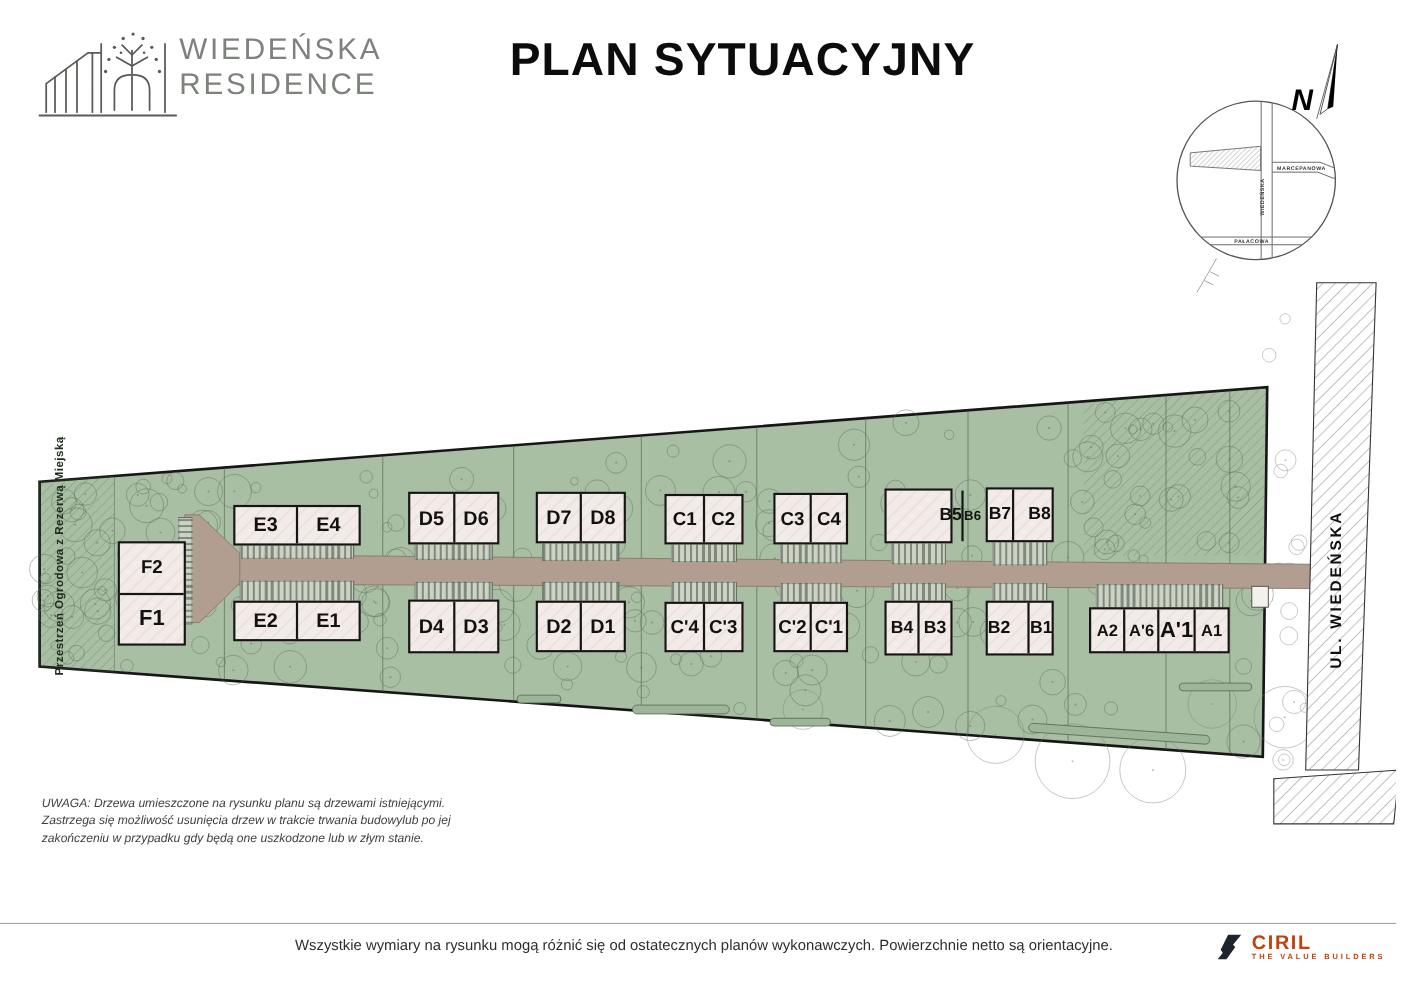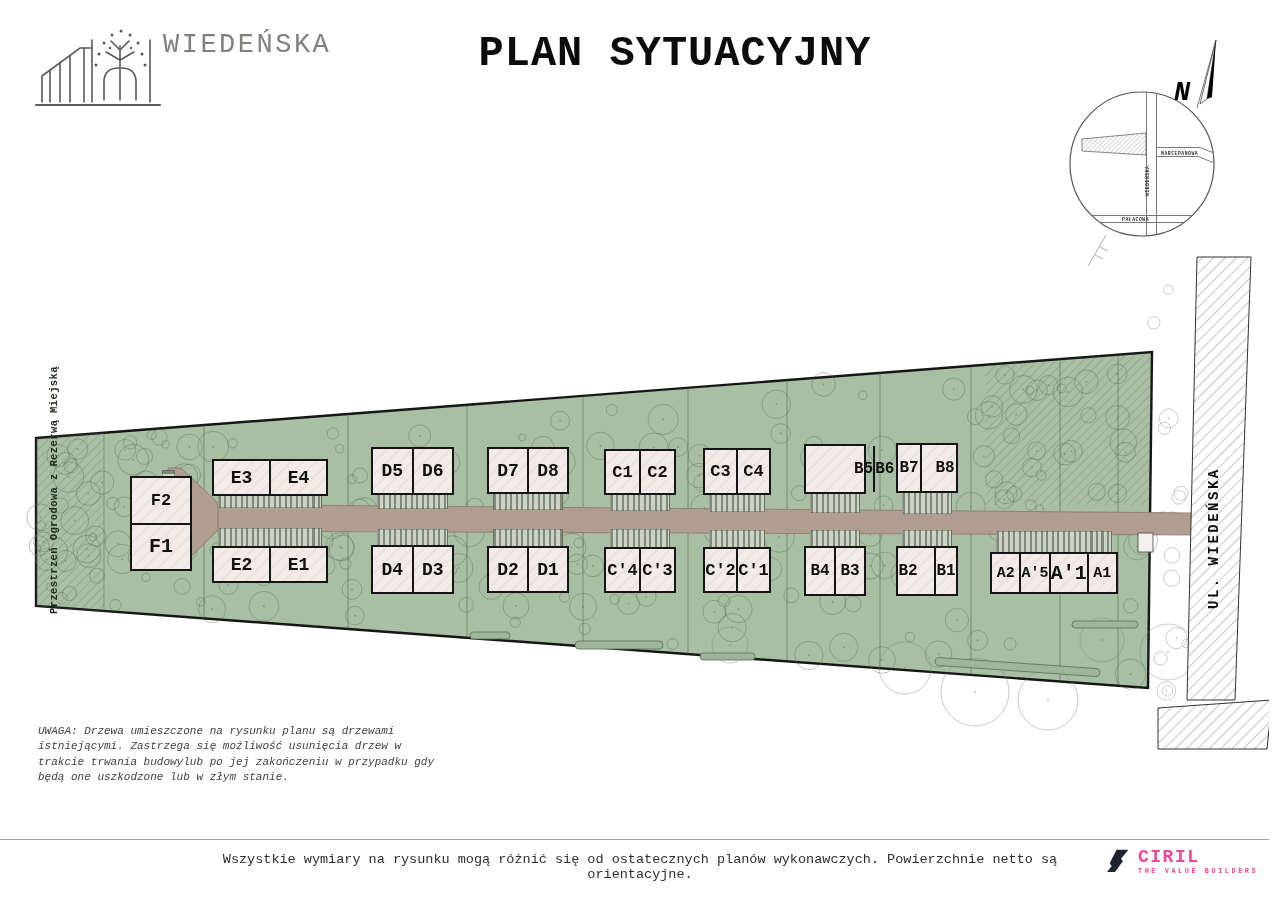--- a/index.html
+++ b/index.html
@@ -1,17 +1,17 @@
 <!DOCTYPE html>
 <html><head>
 <meta charset="utf-8">
 <style>
   html,body{margin:0;padding:0;background:#ffffff;}
   .page{position:relative;width:1269px;height:904px;background:#ffffff;overflow:hidden;
-        font-family:Liberation Mono, monospace;}
+        font-family:Liberation Sans, sans-serif;}
 
   
   .brand-text{position:absolute;left:163px;top:30px;color:#7d827c;font-size:27px;
               letter-spacing:2.5px;line-height:31px;font-weight:400;}
   .page-title{position:absolute;left:375px;top:30px;width:600px;text-align:center;
               font-size:42px;font-weight:800;letter-spacing:1px;color:#0c0c0c;}
 
   
   .rot-label{position:absolute;pointer-events:none;z-index:4;}
   .rot-label span{display:inline-block;white-space:nowrap;transform:rotate(-90deg);
@@ -36,21 +36,21 @@
   .note{position:absolute;left:38px;top:724px;width:400px;font-size:11px;font-style:italic;
         color:#3f3f3f;line-height:1.4;z-index:4;}
   .footer-line{position:absolute;left:0;top:839px;width:1280px;height:1px;background:#a3a3a3;}
   .kalata{position:absolute;left:48px;top:846px;z-index:4;}
   .kalata .k-name{font-size:23px;font-weight:800;letter-spacing:7px;color:#101010;}
   .kalata .k-sub{font-size:9px;letter-spacing:9.5px;color:#3c3c3c;margin-top:1px;}
   .kalata .k-tag{font-size:7.5px;letter-spacing:2px;color:#c4c4c4;margin-top:2px;}
   .disclaimer{position:absolute;left:200px;top:852px;width:880px;text-align:center;
               font-size:13.5px;color:#2e2e2e;z-index:4;}
   .ciril{position:absolute;left:1105px;top:848px;display:flex;align-items:flex-start;z-index:4;}
-  .ciril .c-text{margin-left:7px;color:#ec4899;}
+  .ciril .c-text{margin-left:7px;color:#c2410c;}
   .ciril .c-name{font-size:18px;font-weight:800;letter-spacing:1.5px;line-height:18px;}
   .ciril .c-tag{font-size:6.8px;font-weight:700;letter-spacing:2.6px;margin-top:1px;}
   svg{position:absolute;}
 </style>
 </head>
 <body>
 
 <div class="page">
 
   <svg style="left:30px;top:10px;width:135px;height:100px" viewBox="30 0 135 100">
@@ -73,20 +73,21 @@
         <circle cx="99" cy="44" r="1.5"></circle>
       <circle cx="142" cy="44" r="1.5"></circle>
         <circle cx="96" cy="55" r="1.5"></circle>
       <circle cx="145" cy="55" r="1.5"></circle>
         <circle cx="110" cy="38" r="1.2"></circle>
       <circle cx="131" cy="38" r="1.2"></circle>
     </g>
   </svg>
   <div class="brand-text">
     <div>WIEDEŃSKA</div>
+    <div>RESIDENCE</div>
   </div>
 
   <div class="page-title">PLAN SYTUACYJNY</div>
 
   <svg style="left:1040px;top:20px;width:250px;height:260px" viewBox="1040 20 250 260">
     <defs>
       <pattern id="hatchSmall" width="3.2" height="3.2" patternUnits="userSpaceOnUse" patternTransform="rotate(45)">
         <rect width="3.2" height="3.2" fill="#ffffff"></rect>
         <line x1="0" y1="0" x2="0" y2="3.2" stroke="#8d8d8d" stroke-width="0.7"></line>
       </pattern>
@@ -578,21 +579,21 @@
   </svg>
 
   <div class="rot-label garden-label" style="left:48px;top:610px">
     <span>Przestrzeń Ogrodowa z Rezerwą Miejską</span>
   </div>
   <div class="rot-label street-label" style="left:1206px;top:608px">
     <span>UL. WIEDEŃSKA</span>
   </div>
 
   <div id="blocks-layer">
-      <div class="block vert" style="left: 107px; top: 476px; width: 62px; height: 95px; margin-left: 23px;">
+      <div class="block vert" style="left: 107px; top: 492px; width: 62px; height: 95px;">
         <div class="unit" style="font-size: 17px;">F2</div>
         <div class="unit" style="font-size: 20px;">F1</div>
       </div>
       <div class="drive horiz" style="left: 162px; top: 470px; width: 13px; height: 98px;"></div>
       <div class="block" style="left: 212px; top: 459px; width: 116px; height: 37px;">
         <div class="unit" style="font-size: 18px;">E3</div>
         <div class="unit" style="font-size: 18px;">E4</div>
       </div>
       <div class="drive" style="left: 218px; top: 494px; width: 104px; height: 13.8925px;"></div>
       <div class="block" style="left: 212px; top: 546px; width: 116px; height: 37px;">
@@ -635,41 +636,41 @@
         <div class="unit" style="font-size: 17px;">C4</div>
       </div>
       <div class="drive" style="left: 709px; top: 493px; width: 56px; height: 18.9787px;"></div>
       <div class="block" style="left: 703px; top: 547px; width: 68px; height: 46px;">
         <div class="unit" style="font-size: 17px;">C'2</div>
         <div class="unit" style="font-size: 17px;">C'1</div>
       </div>
       <div class="drive" style="left: 709px; top: 529.707px; width: 56px; height: 19.293px;"></div>
       <div class="block" style="left: 804px; top: 444px; width: 62px; height: 50px; padding-left: 48px;">
         <div class="unit" style="font-size: 16px;">B5</div>
-        <div class="unit" style="font-size: 16px;">B6</div>
+        <div class="unit" style="font-size: 12px;">B6</div>
       </div>
       <div class="drive" style="left: 810px; top: 492px; width: 50px; height: 20.8363px;"></div>
       <div class="block" style="left: 804px; top: 546px; width: 62px; height: 50px;">
         <div class="unit" style="font-size: 16px;">B4</div>
         <div class="unit" style="font-size: 16px;">B3</div>
       </div>
       <div class="drive" style="left: 810px; top: 530.001px; width: 50px; height: 17.999px;"></div>
       <div class="block" style="left: 896px; top: 443px; width: 62px; height: 50px;">
         <div class="unit" style="font-size: 16px;">B7</div>
         <div class="unit" style="font-size: 16px; padding-left: 12px;">B8</div>
       </div>
       <div class="drive" style="left: 902px; top: 491px; width: 50px; height: 22.6413px;"></div>
       <div class="block" style="left: 896px; top: 546px; width: 62px; height: 50px; gap: 16px;">
         <div class="unit" style="font-size: 16px;">B2</div>
         <div class="unit" style="font-size: 16px;">B1</div>
       </div>
       <div class="drive" style="left: 902px; top: 530.277px; width: 50px; height: 17.723px;"></div>
       <div class="block" style="left: 990px; top: 552px; width: 128px; height: 42px;">
         <div class="unit" style="font-size: 15px;">A2</div>
-        <div class="unit" style="font-size: 15px;">A'5</div>
+        <div class="unit" style="font-size: 15px;">A'6</div>
         <div class="unit" style="font-size: 20px;">A'1</div>
         <div class="unit" style="font-size: 15px;">A1</div>
       </div>
       <div class="drive" style="left: 996px; top: 530.658px; width: 116px; height: 23.342px;"></div>
     </div>
 
   <div class="note">UWAGA: Drzewa umieszczone na rysunku planu są drzewami istniejącymi. Zastrzega się możliwość usunięcia drzew w trakcie trwania budowylub po jej zakończeniu w przypadku gdy będą one uszkodzone lub w złym stanie.</div>
 
   <div class="footer-line"></div>
   <div class="disclaimer">Wszystkie wymiary na rysunku mogą różnić się od ostatecznych planów wykonawczych. Powierzchnie netto są orientacyjne.</div>

